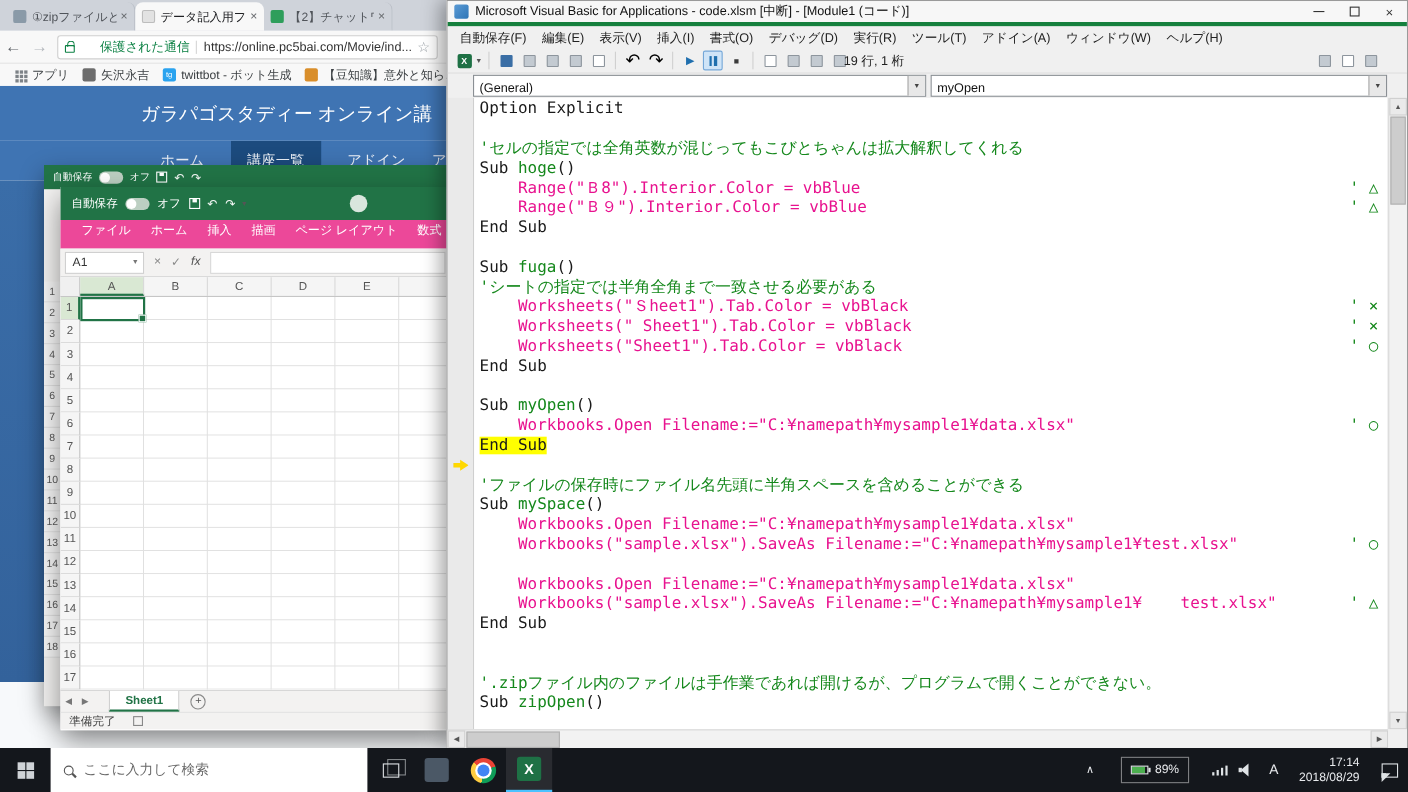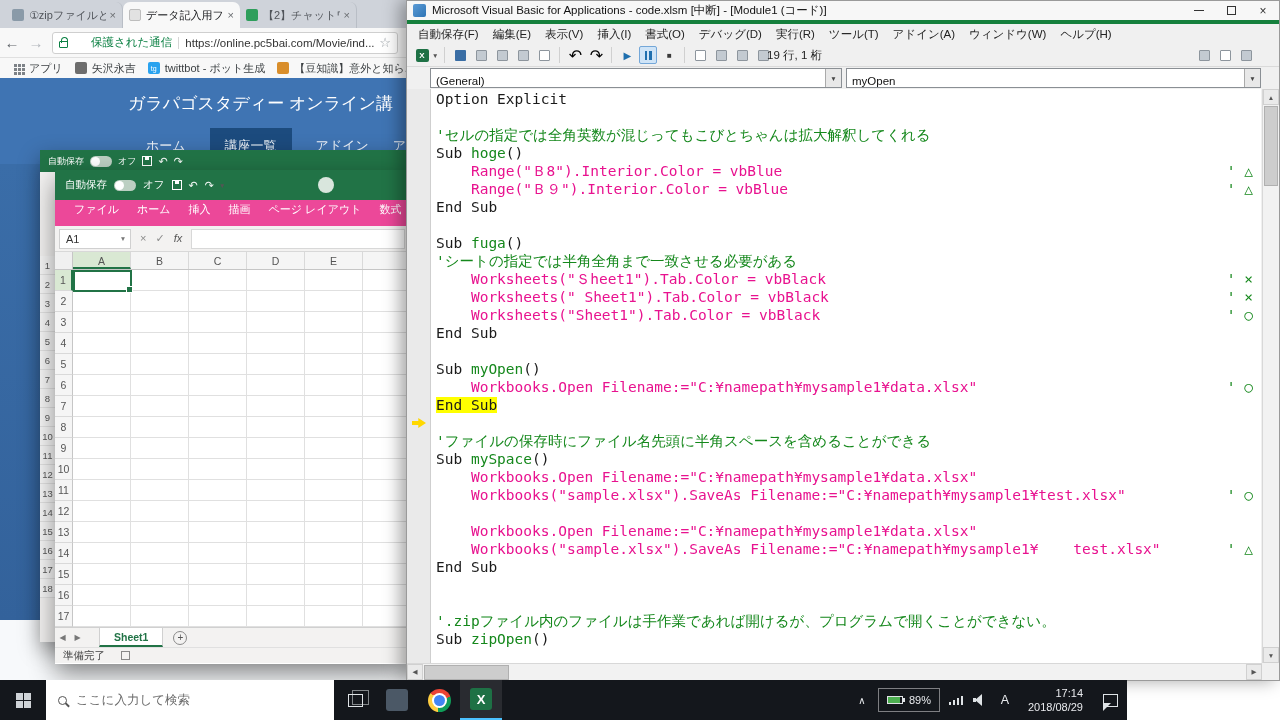--- a/index.html
+++ b/index.html
@@ -130,39 +130,39 @@
   .vs-btn{height:16px;display:flex;align-items:center;justify-content:center;font-size:6.5px;color:#555;background:#eaeaea;border:1px solid #d0d0d0}
   .vs-down{position:absolute;bottom:0;left:0;right:0}
   #vthumb{position:absolute;top:17px;left:1px;right:1px;height:80px;background:#cdcdcd;border:1px solid #b0b0b0}
   #hscroll{position:absolute;left:0;bottom:0;height:17px;right:17px;background:#f2f2f2;border-top:1px solid #d8d8d8}
   .hs-btn{position:absolute;top:0;width:16px;height:16px;display:flex;align-items:center;justify-content:center;font-size:6.5px;color:#555;background:#eaeaea;border:1px solid #d0d0d0}
   .hs-left{left:0}.hs-right{right:0}
   #hthumb{position:absolute;left:17px;width:85px;top:1px;bottom:0;background:#cdcdcd;border:1px solid #b0b0b0}
   #scroll-corner{position:absolute;right:0;bottom:0;width:17px;height:17px;background:#f0f0f0}
 
   
-  #taskbar{position:absolute;left:0;top:680px;width:1127px;height:40px;background:#14171c;display:flex;color:#e8eaed;z-index:5}
+  #taskbar{position:absolute;left:0;top:680px;width:1280px;height:40px;background:#14171c;display:flex;color:#e8eaed;z-index:5}
   #start-btn{width:46px;height:40px;display:flex;align-items:center;justify-content:center}
   .win-logo{width:15px;height:15px;display:grid;grid-template-columns:7px 7px;grid-template-rows:7px 7px;gap:1px}
   .win-logo i{background:#cfd3d7}
   #search-box{width:288px;height:40px;background:#fff;display:flex;align-items:center;padding-left:12px;gap:9px}
   .mag{width:9px;height:9px;border:1.5px solid #555;border-radius:50%;position:relative;flex:none}
   .mag::after{content:"";position:absolute;width:5px;height:1.5px;background:#555;transform:rotate(45deg);right:-4px;bottom:-2px}
   #search-text{font-size:12.5px;color:#6a6a6a;white-space:nowrap}
   .tb-slot{width:42px;height:40px;display:flex;align-items:center;justify-content:center}
   .taskview{width:15px;height:13px;border:1.5px solid #dfe3e6;position:relative}
   .taskview::after{content:"";position:absolute;left:3px;top:-5px;width:15px;height:13px;border:1.5px solid rgba(223,227,230,.55)}
   .app-generic{width:22px;height:22px;border-radius:3px;background:#4b5866}
   .chrome-icon{width:23px;height:23px;border-radius:50%;background:conic-gradient(from -50deg,#ea4335 0 33.3%,#0f9d58 0 66.6%,#ffcd40 0 100%);position:relative}
   .chrome-icon::after{content:"";position:absolute;inset:6px;background:#4285f4;border-radius:50%;box-shadow:0 0 0 2px #fff}
   .excel-slot{background:rgba(255,255,255,.09);border-bottom:2px solid #4cc2ff}
   .excel-icon{width:22px;height:22px;border-radius:3px;background:#1e7145;color:#fff;font-weight:bold;font-size:13px;display:flex;align-items:center;justify-content:center}
   #tray{margin-left:auto;display:flex;align-items:center;height:40px}
   .tray-chevron{font-size:10px;width:24px;text-align:center;color:#e8eaed}
-  #battery-box{display:flex;align-items:center;gap:6px;border:1px solid rgba(255,255,255,.45);padding:5px 8px;margin:0 4px}
+  #battery-box{display:flex;align-items:center;gap:6px;border:1px solid rgba(255,255,255,.45);padding:5px 8px;margin:0 16px}
   .batt{width:16px;height:8px;border:1px solid #dfe3e6;position:relative;background:linear-gradient(to right,#4caf50 0 85%,transparent 85%);flex:none}
   .batt::after{content:"";position:absolute;right:-3px;top:1px;width:2px;height:4px;background:#dfe3e6}
   #battery-text{font-size:11px}
   .tray-icon{width:24px;display:flex;align-items:center;justify-content:center}
   .net{display:flex;align-items:flex-end;gap:1.5px}
   .net i{width:2.5px;background:#dfe3e6}
   .net .b1{height:3px}.net .b2{height:5px}.net .b3{height:7px}.net .b4{height:9px}
   .vol{position:relative;width:14px;height:12px}
   .vol::before{content:"";position:absolute;left:0;top:4px;width:3px;height:4px;background:#dfe3e6}
   .vol::after{content:"";position:absolute;left:2px;top:0;border:6px solid transparent;border-right:7px solid #dfe3e6;border-left:0}

